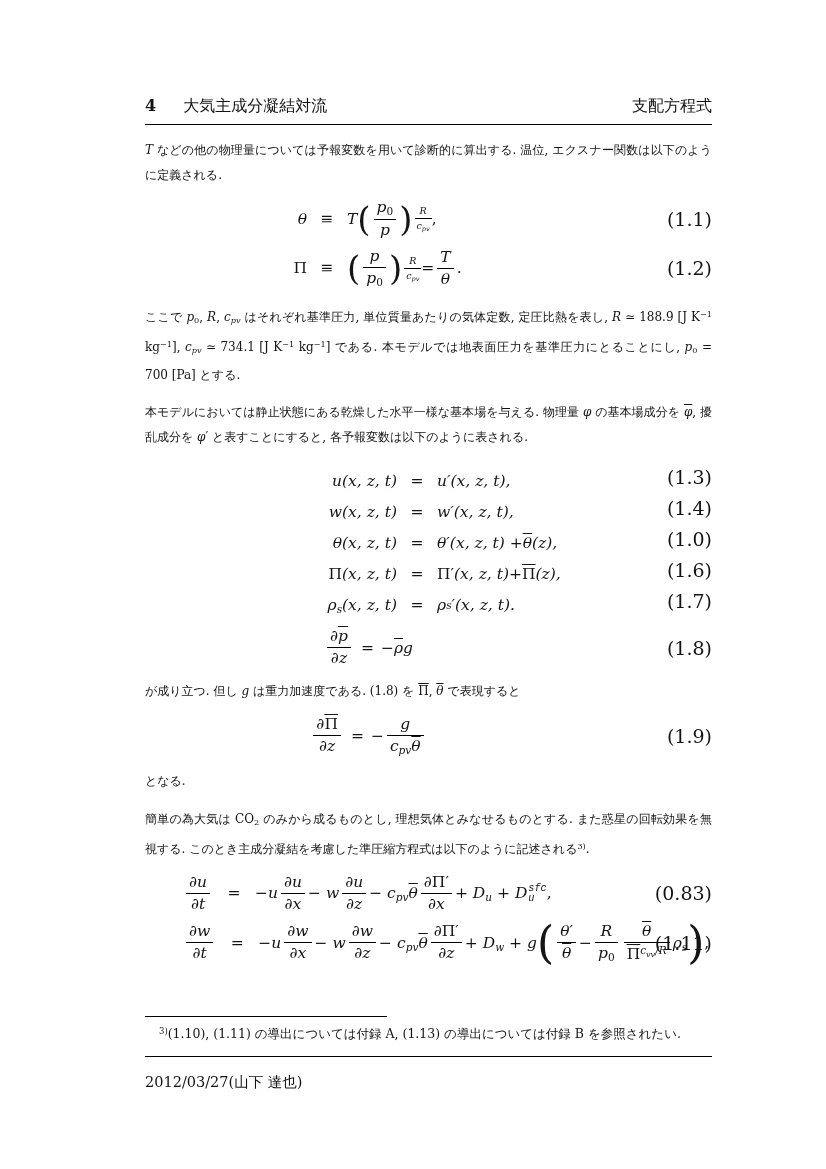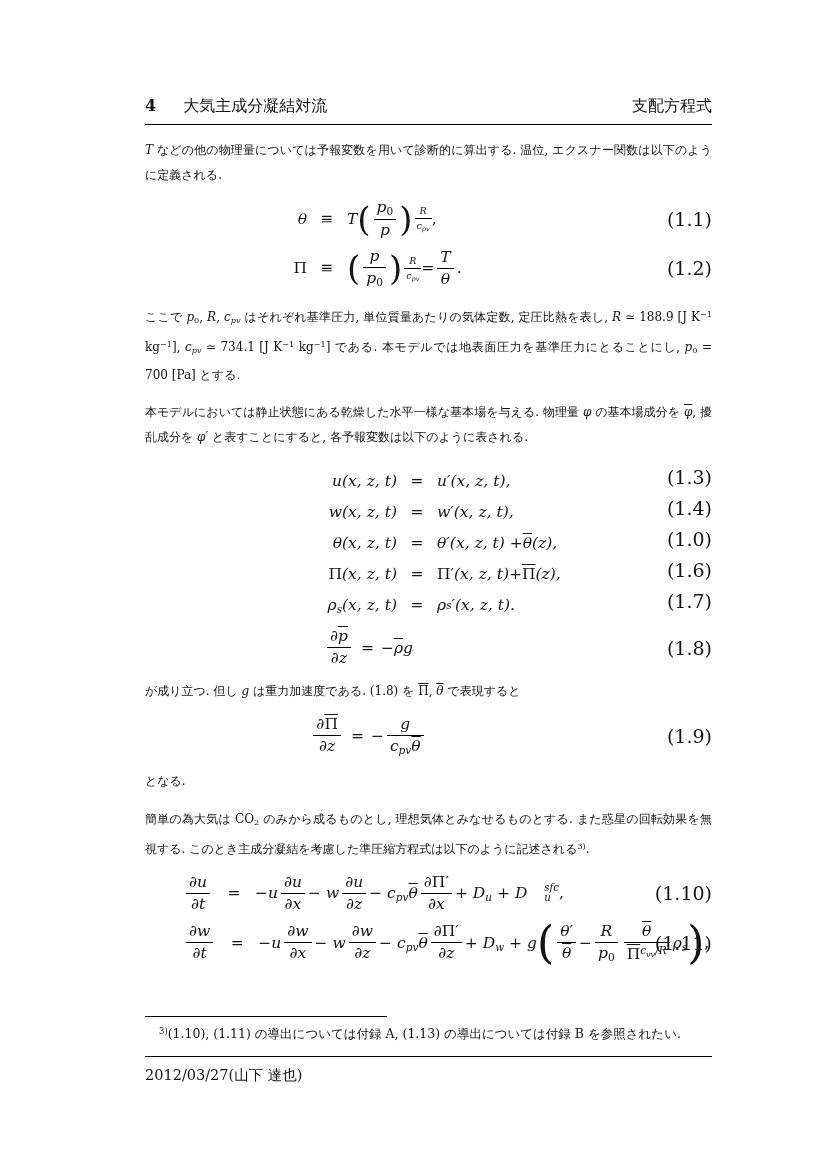--- a/index.html
+++ b/index.html
@@ -43,26 +43,26 @@
   .frac .fn{display:block;padding:0 3px 2px;border-bottom:1px solid #000;}
   .frac .fd{display:block;padding:2px 3px 0;}
   .supfrac{display:inline-block;text-align:center;font-size:9.5px;vertical-align:15px;line-height:1.25;margin-left:2px;}
   .supfrac .fn{display:block;border-bottom:0.8px solid #000;padding:0 2px 1px;}
   .supfrac .fd{display:block;padding:1px 2px 0;}
   
   .bp{font-weight:300;vertical-align:middle;line-height:0;}
   .bp1{font-size:34px;}
   .bp2{font-size:44px;}
   
-  .supsub{display:inline-flex;flex-direction:column;align-items:flex-start;font-size:0.66em;line-height:1.05;vertical-align:-0.45em;margin-left:17px;}
+  .supsub{display:inline-flex;flex-direction:column;align-items:flex-start;font-size:0.66em;line-height:1.05;vertical-align:-0.45em;margin-left:1px;font-family:Liberation Mono, monospace;}
   
   .footnote-block{position:absolute;left:145px;top:1016px;width:567px;}
   .footnote-rule{width:242px;border-top:1px solid #000;margin-bottom:5px;}
   .footnote{font-size:12.5px;line-height:18px;text-indent:14px;}
-  .footer{position:absolute;left:145px;top:1056px;width:567px;border-top:1px solid #000;padding-top:9px;font-size:14.5px;}
+  .footer{position:absolute;left:145px;top:1056px;width:567px;border-top:1px solid #000;padding-top:16px;font-size:14.5px;}
 </style>
 </head>
 <body>
 
 <div class="page">
   <div class="content">
 
     <div class="header">
       <span class="pagenum">4</span>
       <span class="chapter">大気主成分凝結対流</span>
@@ -227,21 +227,21 @@
             <span class="fn"><span>∂</span><span>Π′</span></span>
             <span class="fd"><span>∂</span><span class="seg-i">x</span></span>
           </span>
           <span><span>+ </span><span class="seg-i">D</span><span class="seg-i seg-sub">u</span><span> + </span><span class="seg-i">D</span></span>
           <span class="supsub">
             <span><span class="seg-i">sfc</span></span>
             <span><span class="seg-i">u</span></span>
           </span>
           <span><span>,</span></span>
         </span>
-        <span class="eqno">(1.10)</span>
+        <span class="eqno">(0.83)</span>
       </div>
 
       <div class="eqrow grpC">
         <span class="frac">
           <span class="fn"><span>∂</span><span class="seg-i">w</span></span>
           <span class="fd"><span>∂</span><span class="seg-i">t</span></span>
         </span>
         <span class="rel">=</span>
         <span class="eqbody">
           <span><span>−</span><span class="seg-i">u</span></span>

